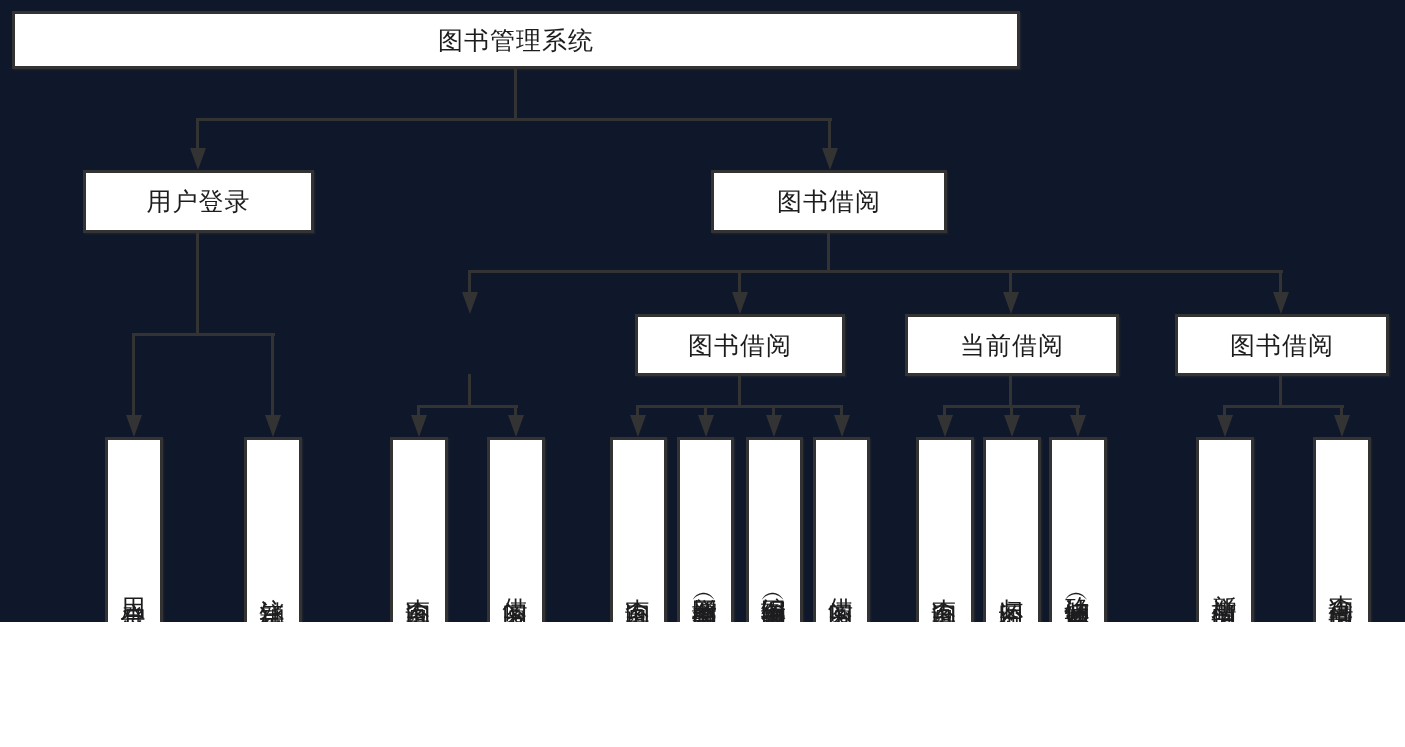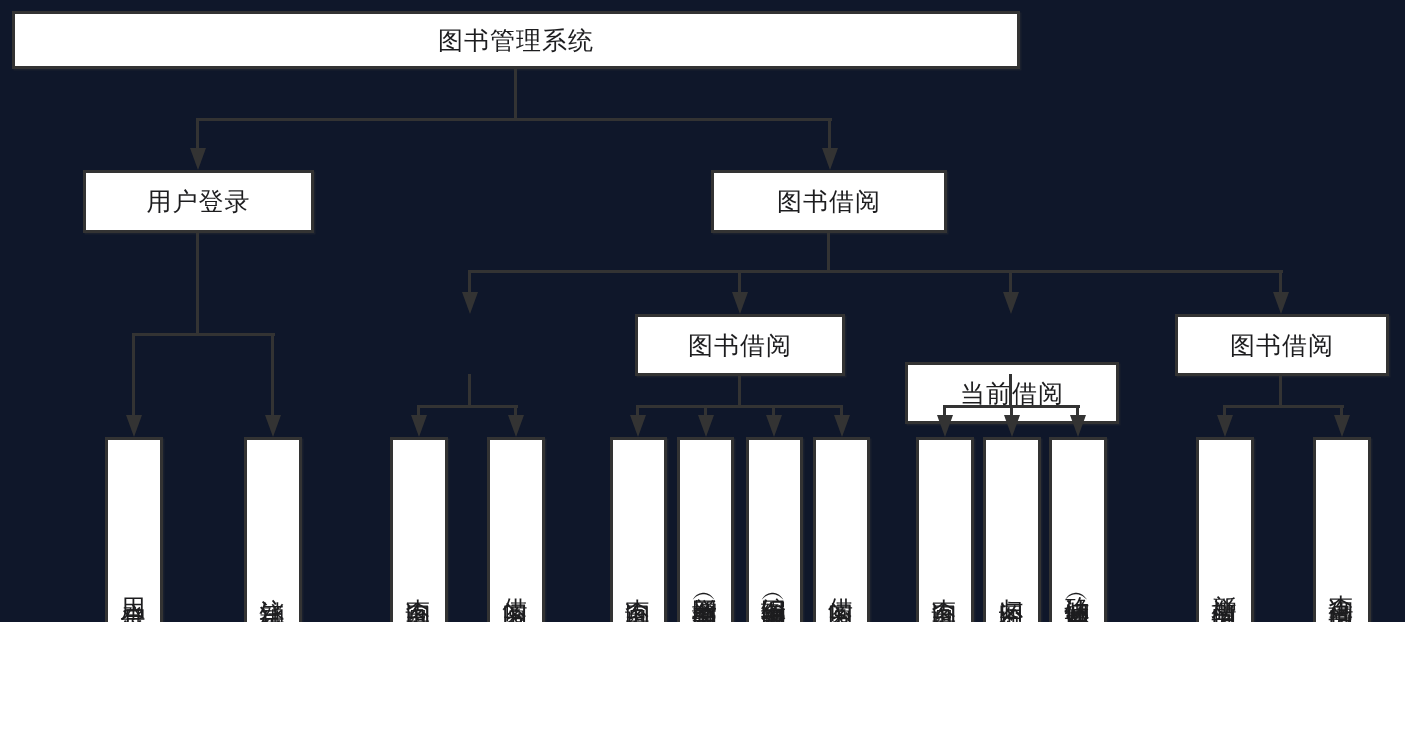--- a/index.html
+++ b/index.html
@@ -82,21 +82,21 @@
   <div class="vl" style="left:468px;top:270px;height:24px;"></div>
   <div class="ar" style="left:462px;top:292px;"></div>
   <div class="vl" style="left:738px;top:270px;height:24px;"></div>
   <div class="ar" style="left:732px;top:292px;"></div>
   <div class="vl" style="left:1009px;top:270px;height:24px;"></div>
   <div class="ar" style="left:1003px;top:292px;"></div>
   <div class="vl" style="left:1279px;top:270px;height:24px;"></div>
   <div class="ar" style="left:1273px;top:292px;"></div>
 
   <div class="hbox" style="left:635px;top:314px;width:210px;height:62px;">图书借阅</div>
-  <div class="hbox" style="left:905px;top:314px;width:214px;height:62px;margin-top:48px;">当前借阅</div>
+  <div class="hbox" style="left:905px;top:314px;width:214px;height:62px;">当前借阅</div>
   <div class="hbox" style="left:1175px;top:314px;width:214px;height:62px;">图书借阅</div>
 
   <div class="vl" style="left:468px;top:374px;height:33px;"></div>
   <div class="hl" style="left:417px;top:405px;width:101px;"></div>
   <div class="vl" style="left:417px;top:405px;height:12px;"></div>
   <div class="ar" style="left:411px;top:415px;"></div>
   <div class="vl" style="left:514px;top:405px;height:12px;"></div>
   <div class="ar" style="left:508px;top:415px;"></div>
 
   <div class="vl" style="left:738px;top:374px;height:33px;"></div>

